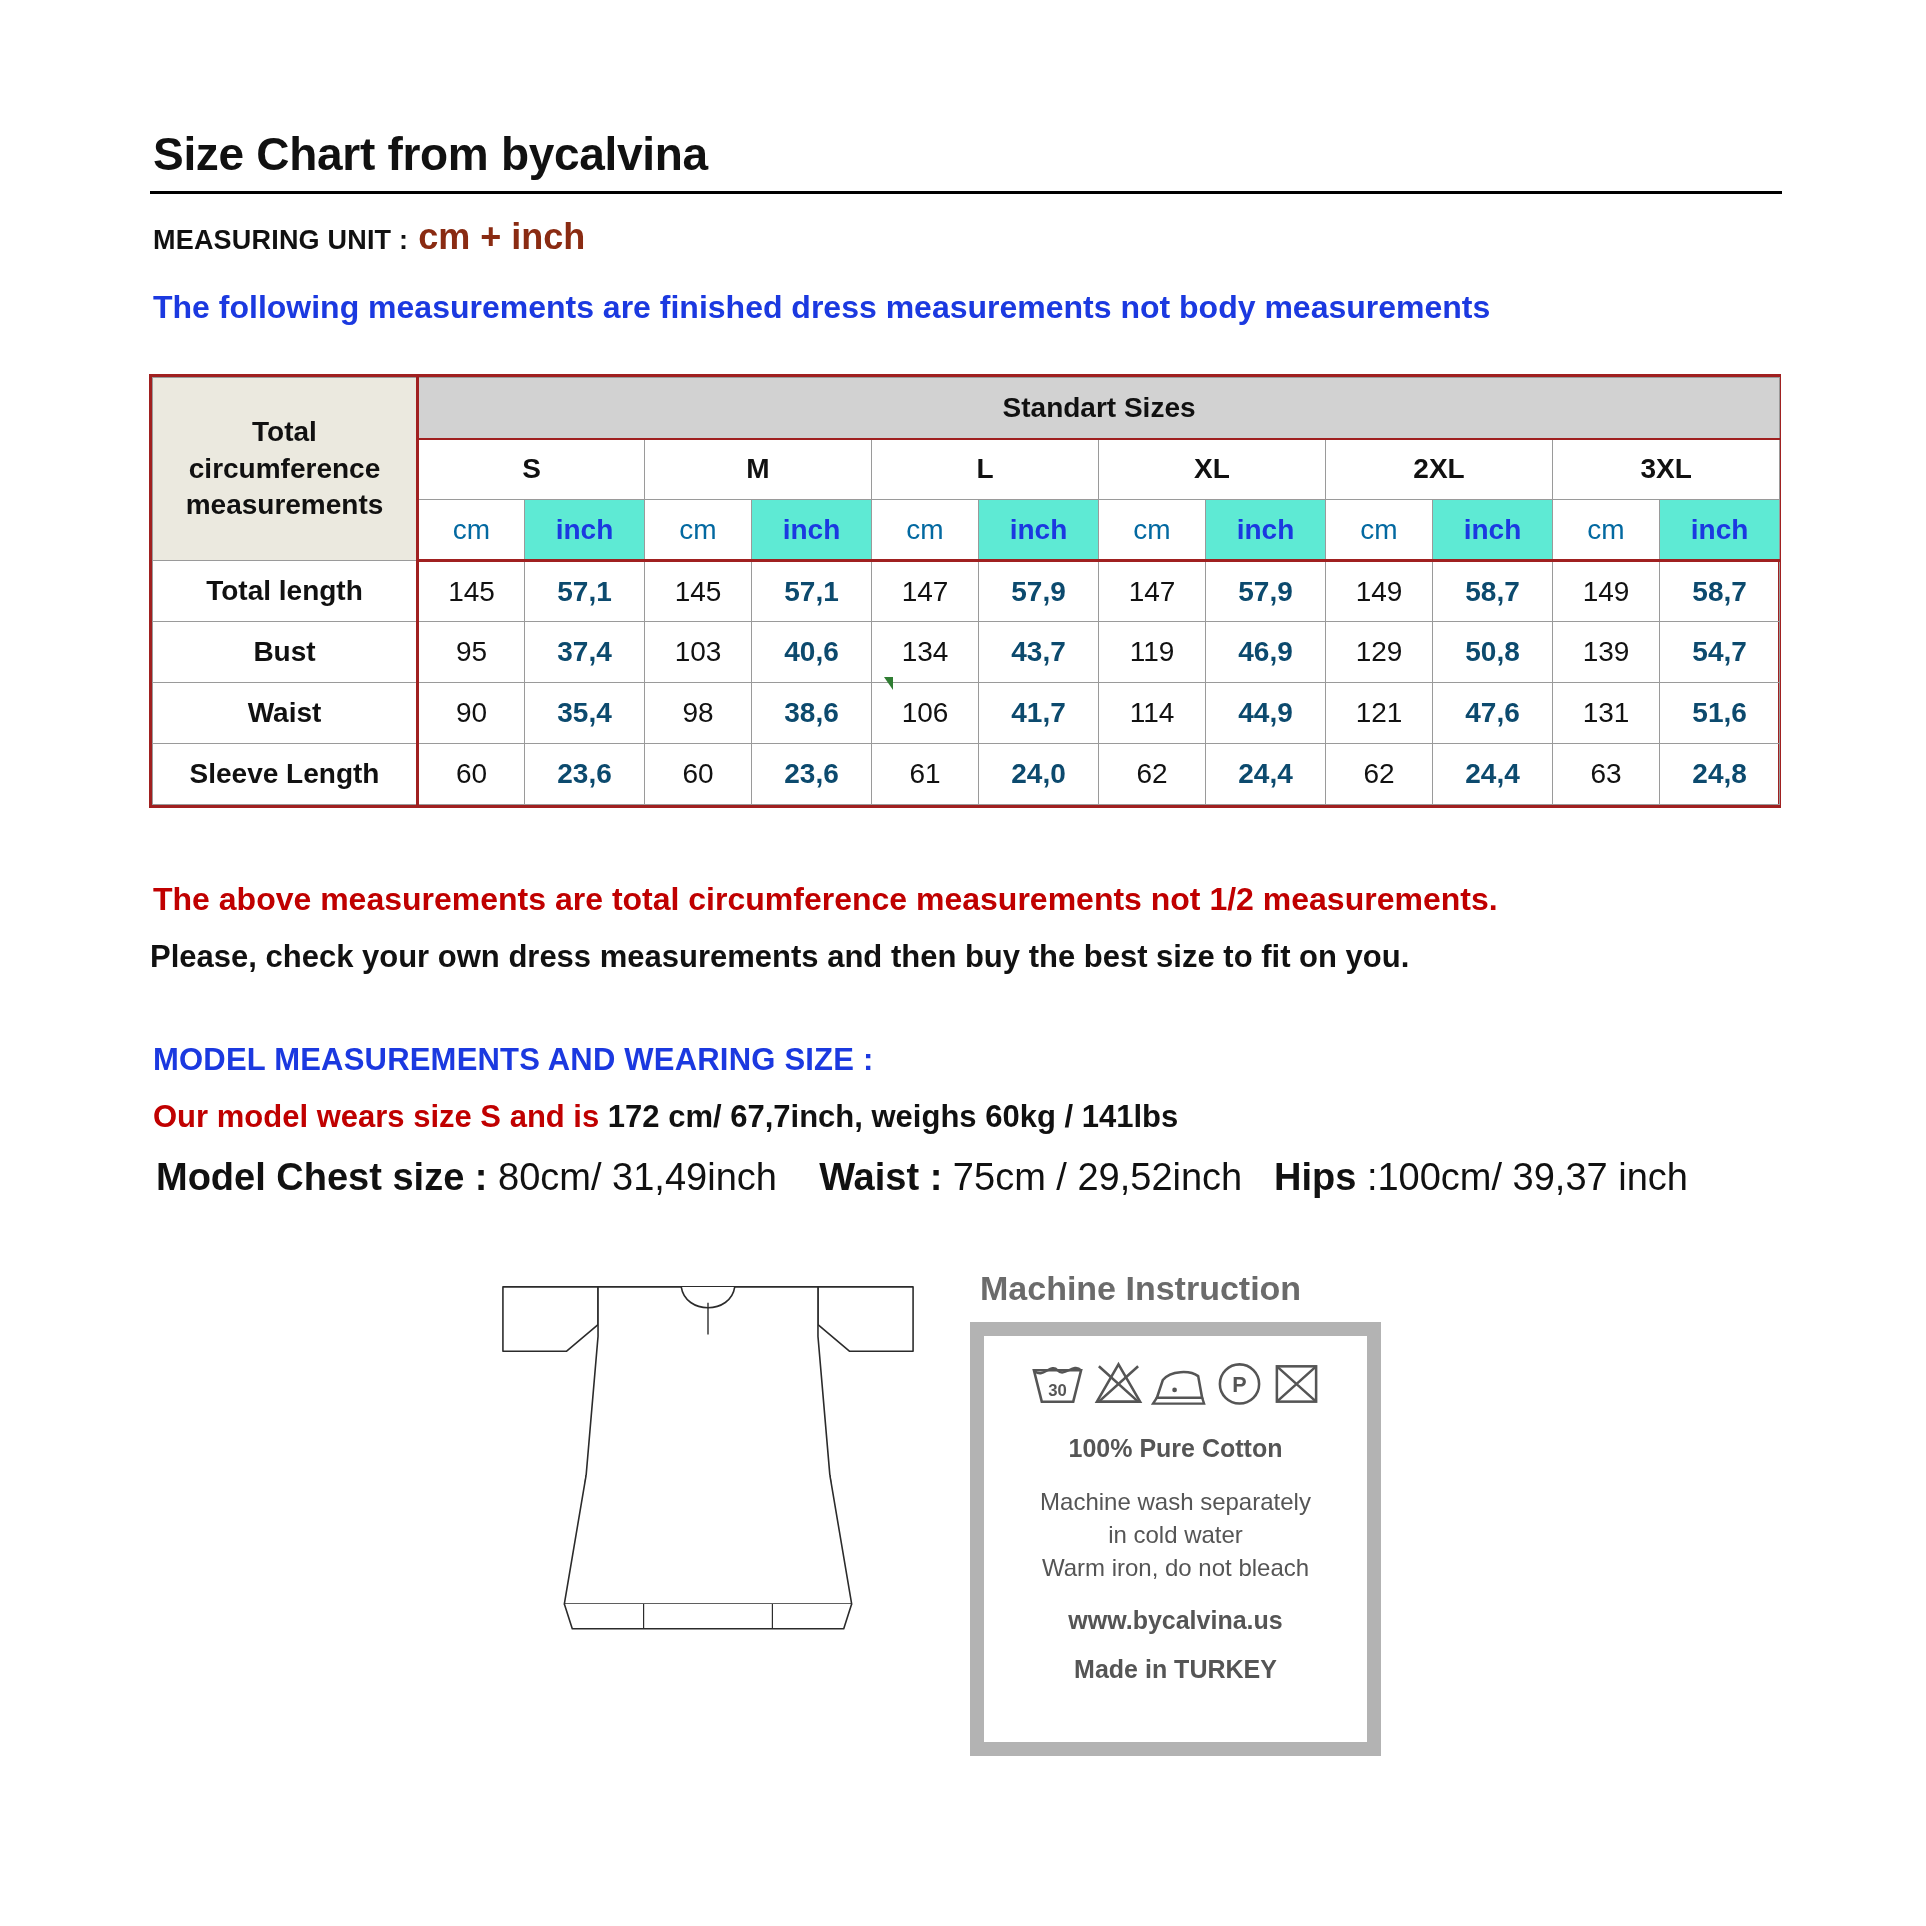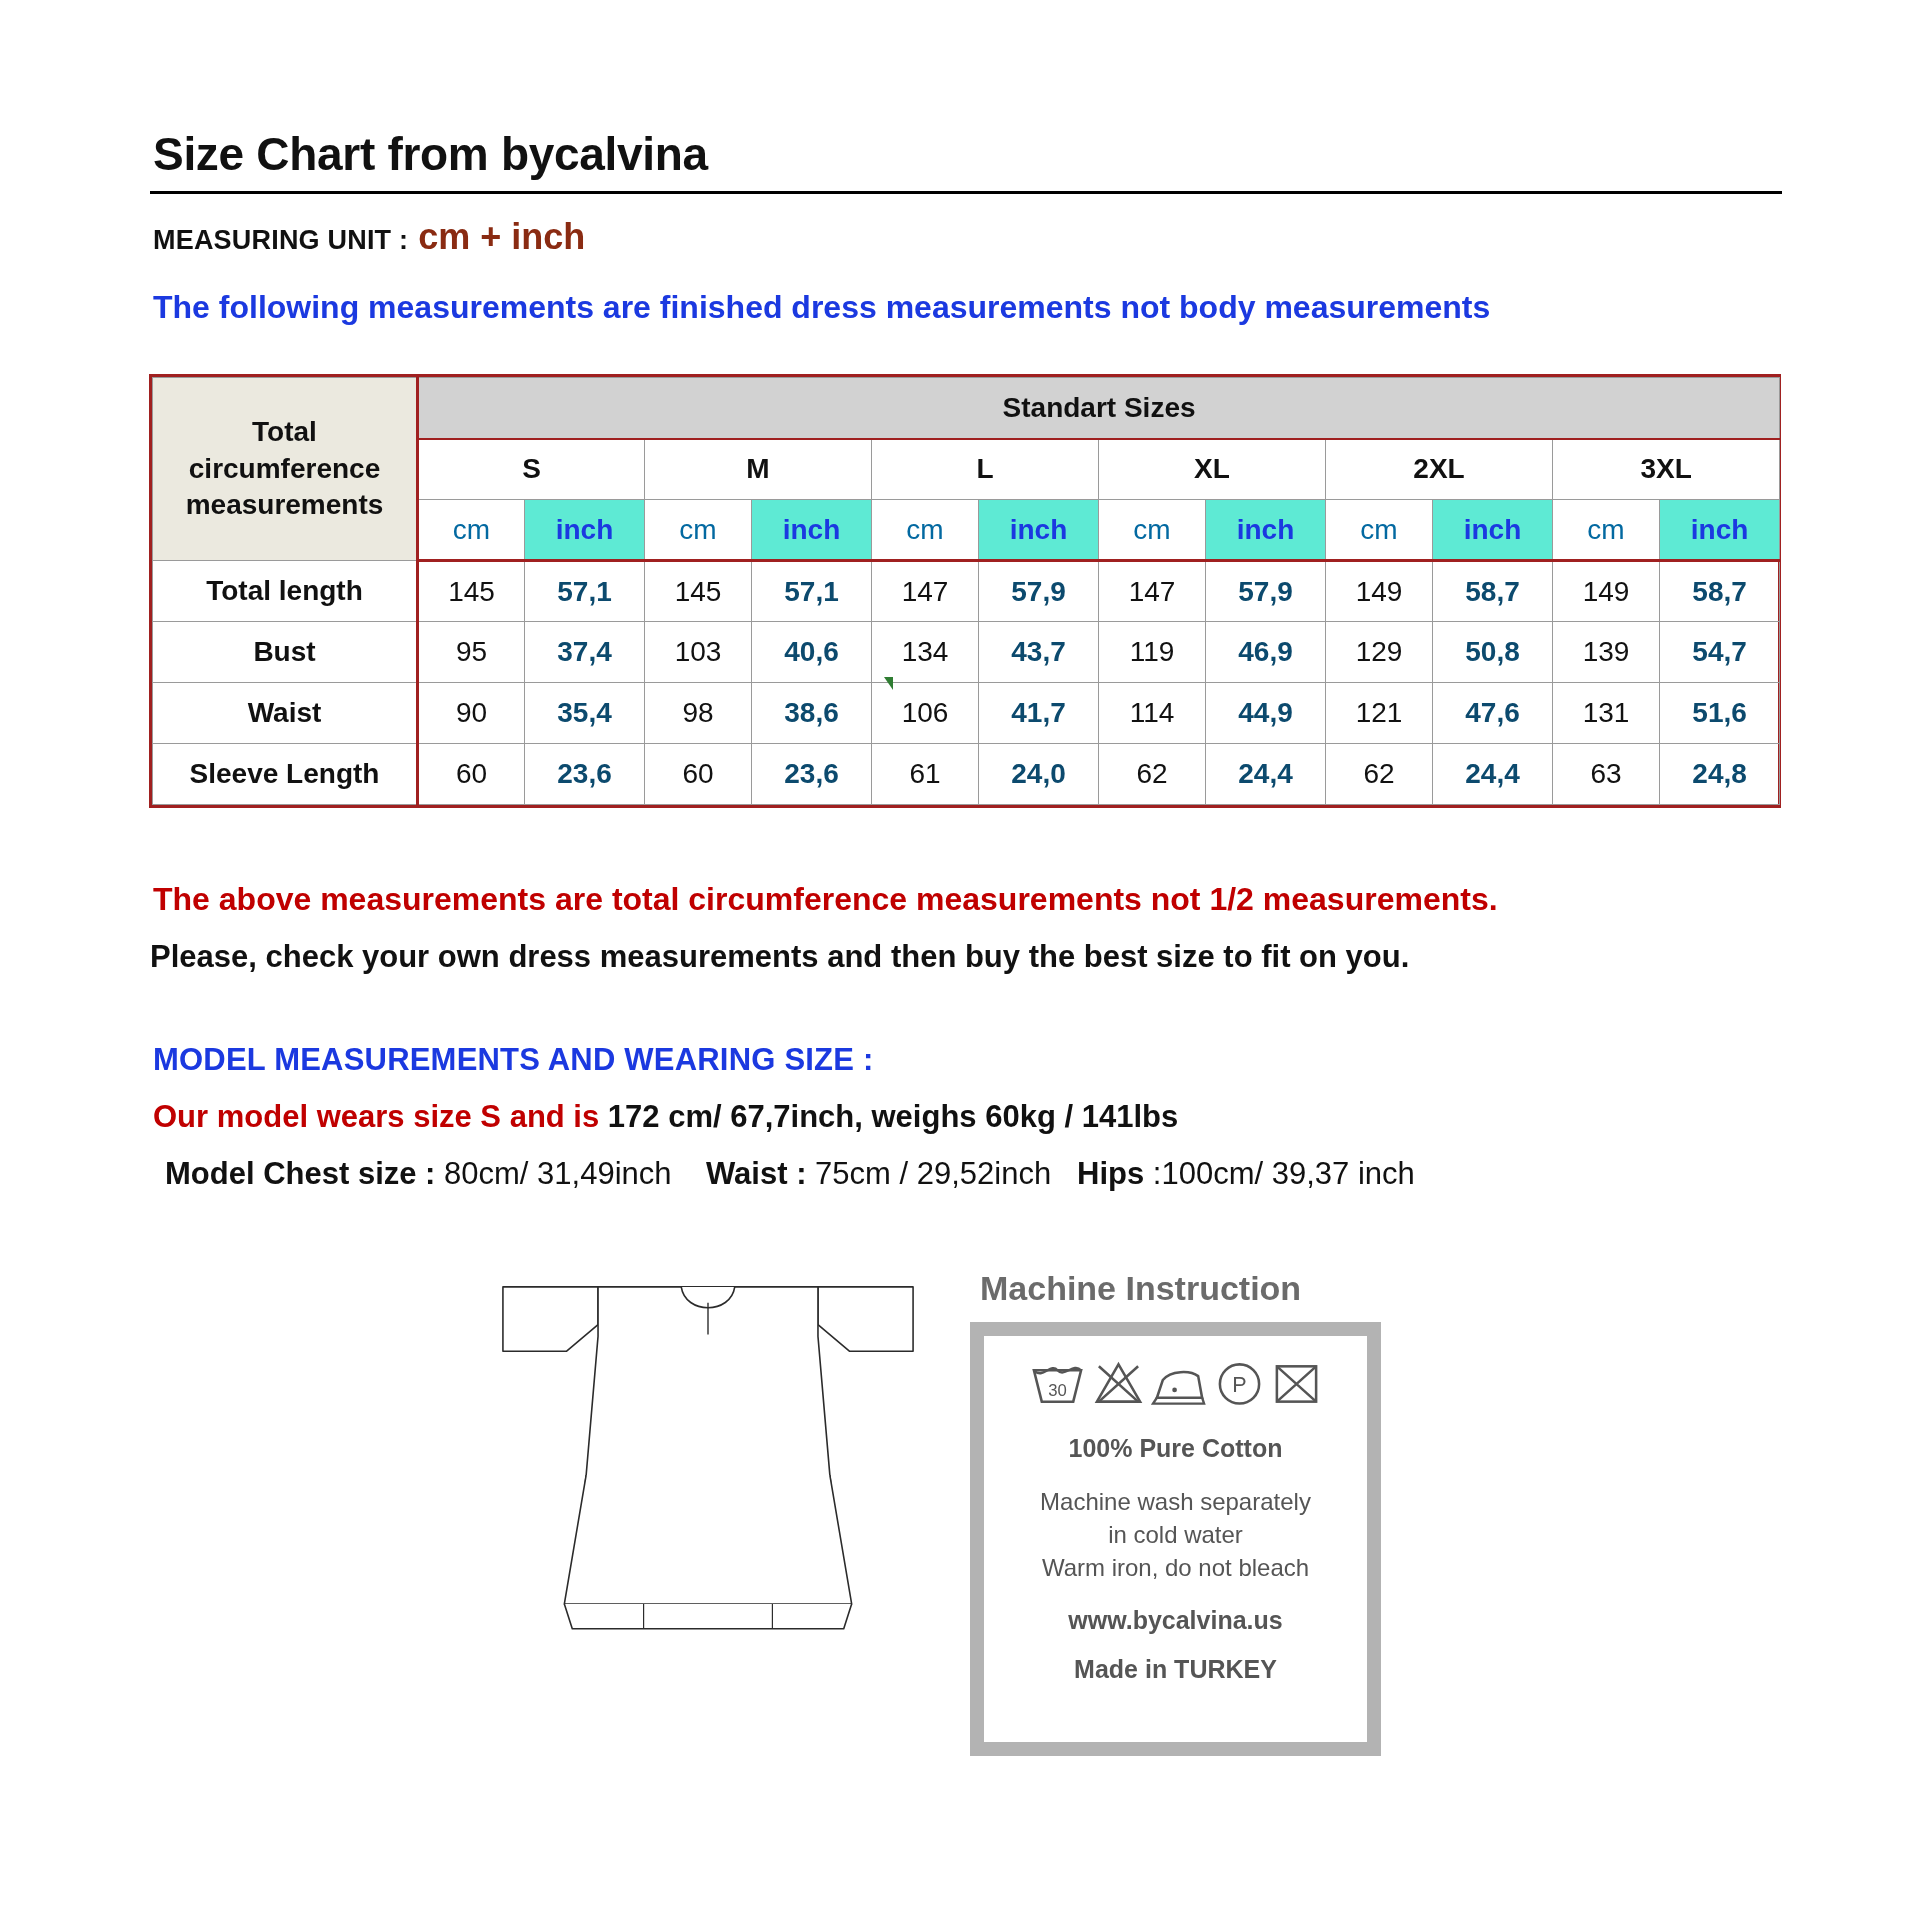--- a/index.html
+++ b/index.html
@@ -182,23 +182,23 @@
     left: 153px;
     top: 1099px;
     font-size: 31px;
     font-weight: bold;
     color: #111111;
     white-space: nowrap;
   }
   .model-line1 .red { color: #c00000; }
   .model-line2 {
     position: absolute;
-    left: 165px;
+    left: 156px;
     top: 1156px;
-    font-size: 31px;
+    font-size: 38px;
     color: #111111;
     white-space: nowrap;
   }
   .model-line2 b { font-weight: bold; }
 
   
   .dress {
     position: absolute;
     left: 495px;
     top: 1277px;
@@ -225,20 +225,21 @@
     background: #ffffff;
     box-sizing: border-box;
     text-align: center;
   }
   .care-icons {
     margin-top: 22px;
     display: flex;
     justify-content: center;
     align-items: flex-end;
     gap: 6px;
+    font-weight: bold;
   }
   .care-fabric {
     margin-top: 26px;
     font-size: 25px;
     font-weight: bold;
     color: #555555;
   }
   .care-instr {
     margin-top: 22px;
     font-size: 24px;

